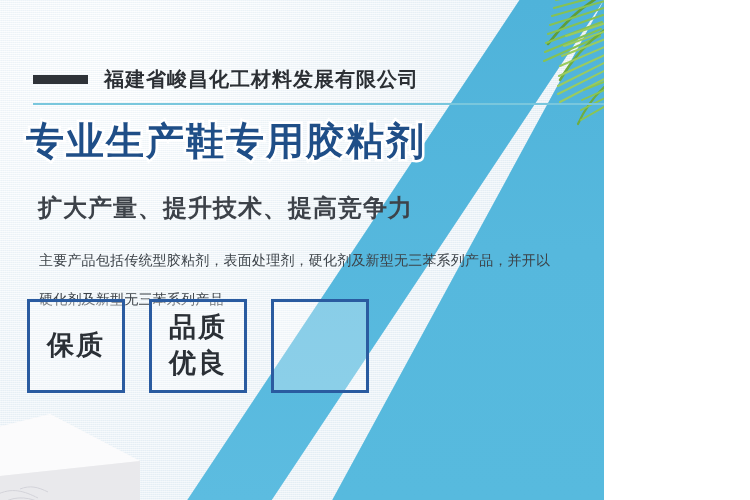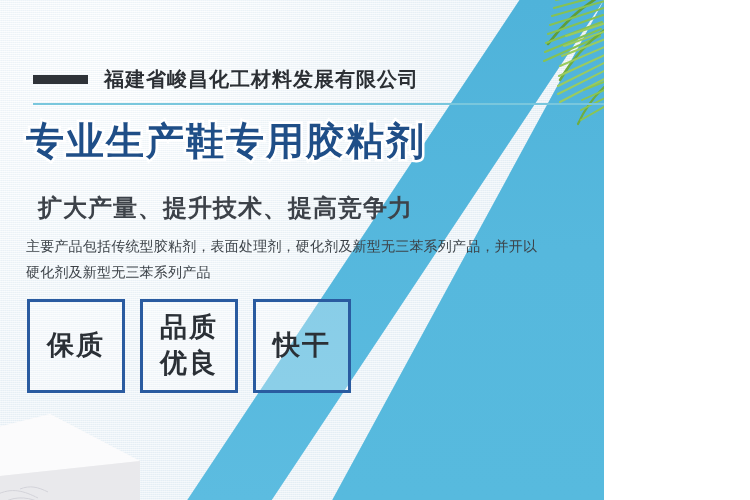--- a/index.html
+++ b/index.html
@@ -145,28 +145,28 @@
   .desc {
     position: absolute;
     left: 22px;
     top: 232px;
     width: 590px;
     font-size: 14px;
     line-height: 22px;
     color: #3c4248;
     letter-spacing: .2px;
   }
-  .desc p { margin: 4px; font-family: Liberation Mono, monospace; }
+  .desc p { margin: 17px; }
 
   .badges {
     position: absolute;
     left: 27px;
     top: 299px;
     display: flex;
-    gap: 15px;
+    gap: 24px;
   }
   .badge {
     width: 92px;
     height: 88px;
     border: 3px solid #2a5ba0;
     background: rgba(255,255,255,.30);
     display: flex;
     flex-direction: column;
     align-items: center;
     justify-content: center;
@@ -256,18 +256,17 @@
 
     <div class="badges">
       <div class="badge">
         <span>保质</span>
       </div>
       <div class="badge">
         <span>品质</span>
         <span>优良</span>
       </div>
       <div class="badge">
-        <span>快干</span>
       </div>
     </div>
 
   </div>
 </div>
 
 </body></html>

